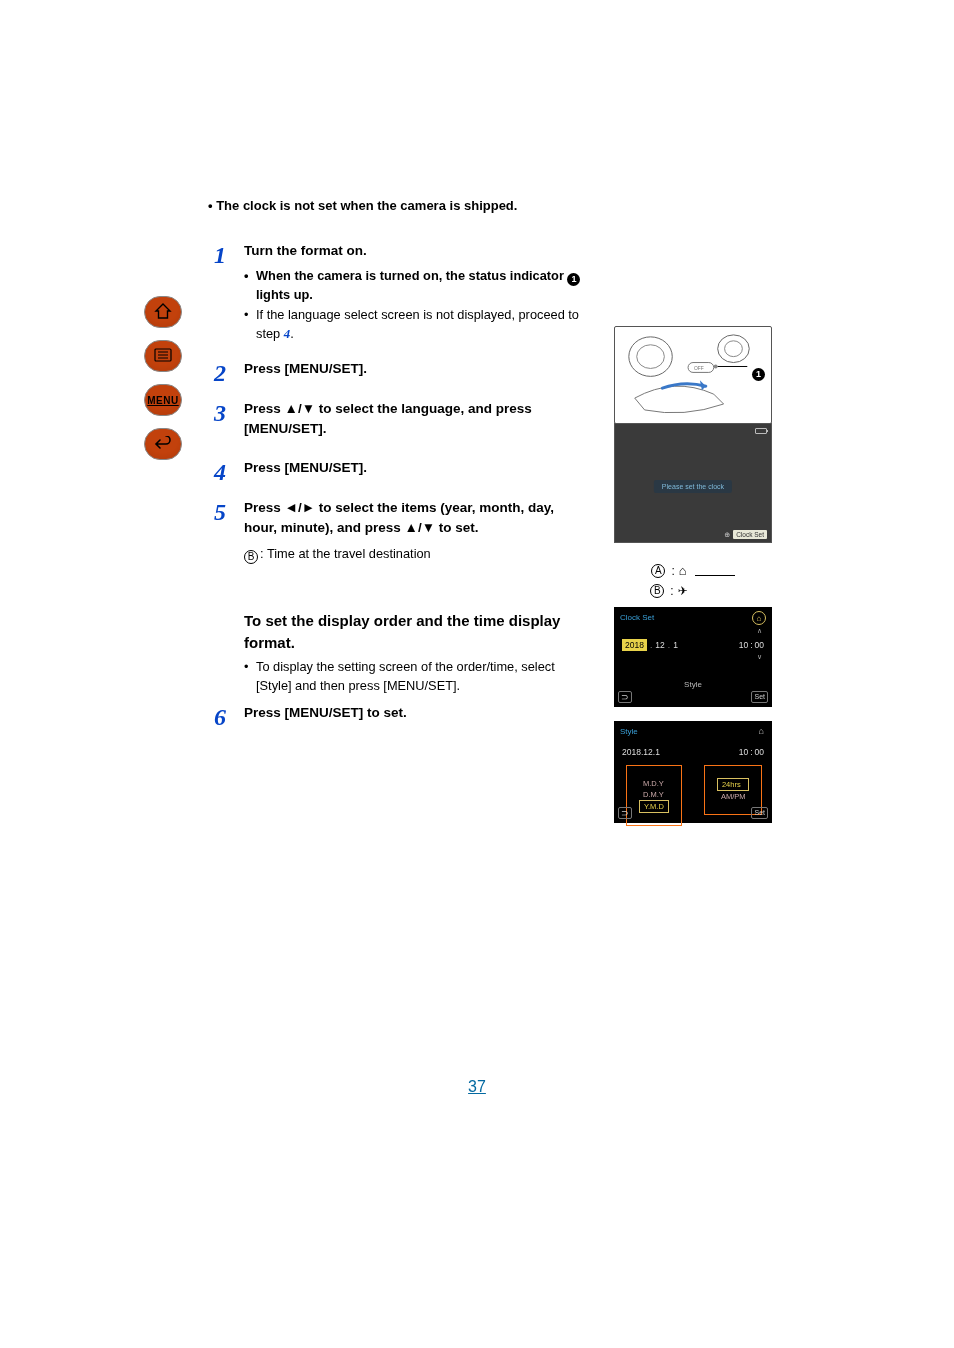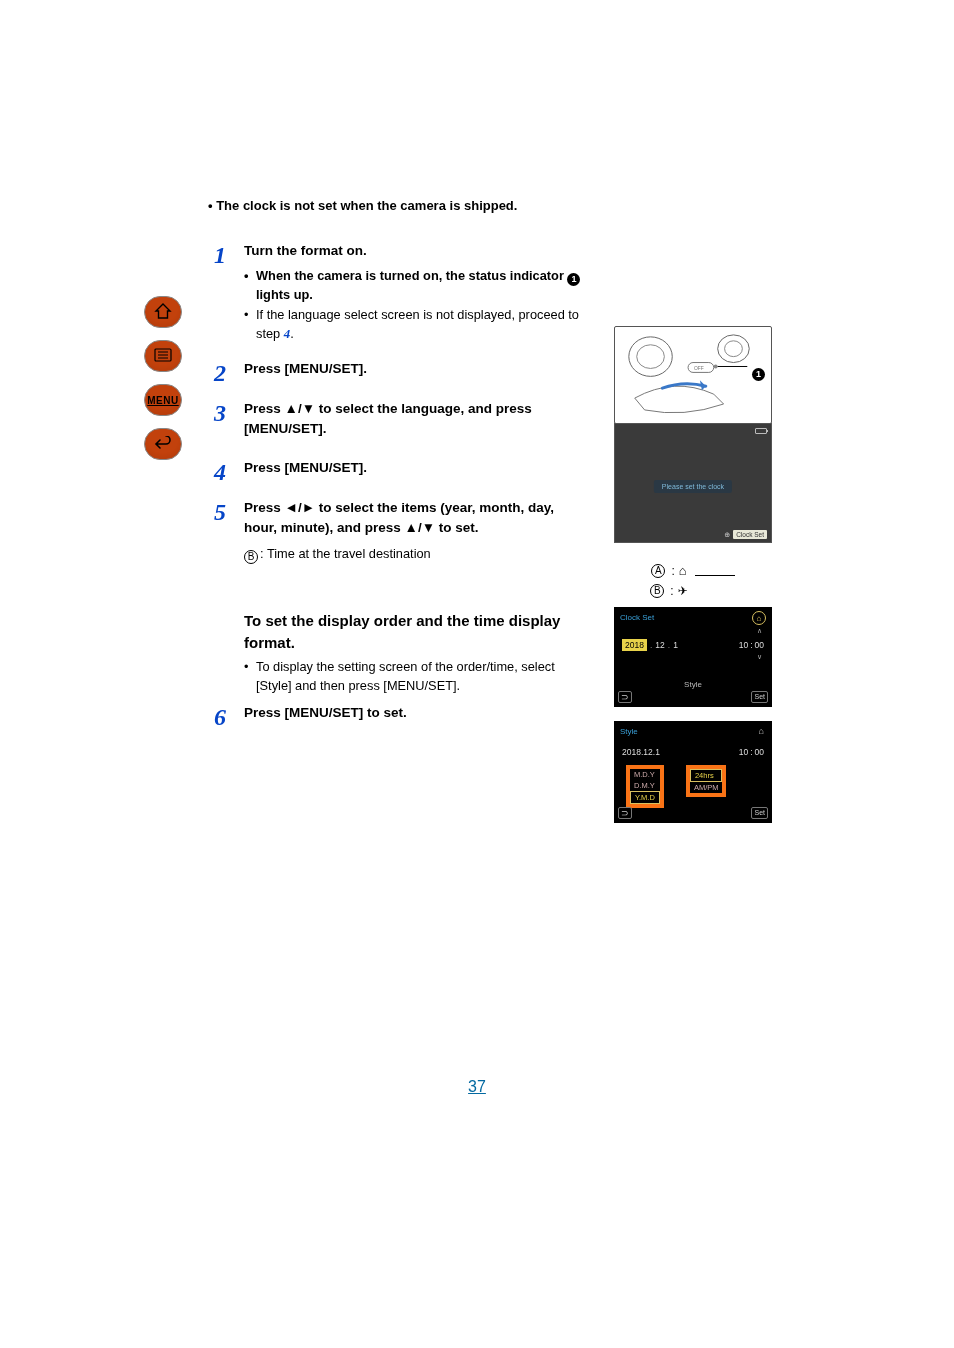--- a/index.html
+++ b/index.html
@@ -62,21 +62,21 @@
   .lcd .set { position: absolute; bottom: 4px; right: 4px; font-size: 7px; color: #ccc; border: 1px solid #777; padding: 0 2px; border-radius: 2px; line-height: 10px; }
 
   .lcd2 { width: 158px; height: 102px; background: #000; position: relative; font-size: 8px; color: #ccc; margin-top: 14px; }
   .lcd2 .hdr { position: absolute; top: 6px; left: 6px; color: #3aa0d8; font-size: 8px; }
   .lcd2 .home-ic { position: absolute; top: 5px; right: 8px; color: #ddd; font-size: 9px; }
   .lcd2 .date-row { position: absolute; top: 26px; left: 8px; right: 8px; display: flex; align-items: center; font-size: 8.5px; color: #ddd; }
   .lcd2 .opts { position: absolute; top: 44px; left: 12px; display: flex; gap: 22px; }
   .lcd2 .col { display: flex; flex-direction: column; gap: 0; }
   .lcd2 .opt { font-size: 7.5px; color: #caa; padding: 1px 4px; }
   .lcd2 .hl { border: 1px solid #d8c060; color: #e8d24a; }
-  .lcd2 .grp { border: 4px solid #f97316; padding: 0; justify-content: center; }
+  .lcd2 .grp { border: 1px solid #f97316; padding: 12px; justify-content: center; }
   .lcd2 .back { position: absolute; bottom: 4px; left: 4px; font-size: 9px; color: #ccc; border: 1px solid #777; padding: 0 2px; border-radius: 2px; line-height: 10px; }
   .lcd2 .set { position: absolute; bottom: 4px; right: 4px; font-size: 7px; color: #ccc; border: 1px solid #777; padding: 0 2px; border-radius: 2px; line-height: 10px; }
 
   .pagenum { position: absolute; left: 0; width: 954px; top: 1078px; text-align: center; font-size: 16px; text-decoration: underline; color: #0369a1; }
 
   
   .cam-svg { position: absolute; inset: 0; }
 </style>
 </head>
 <body>

